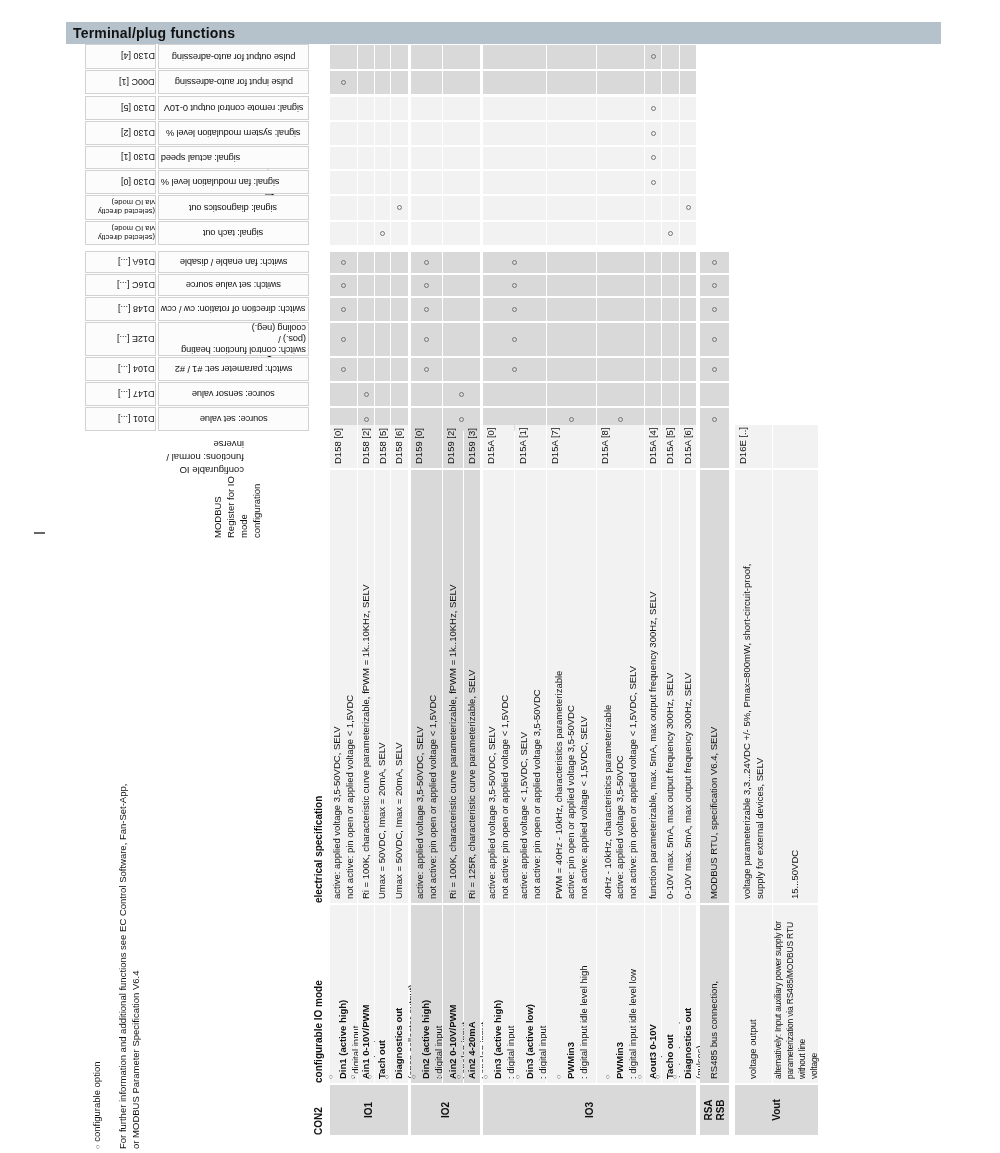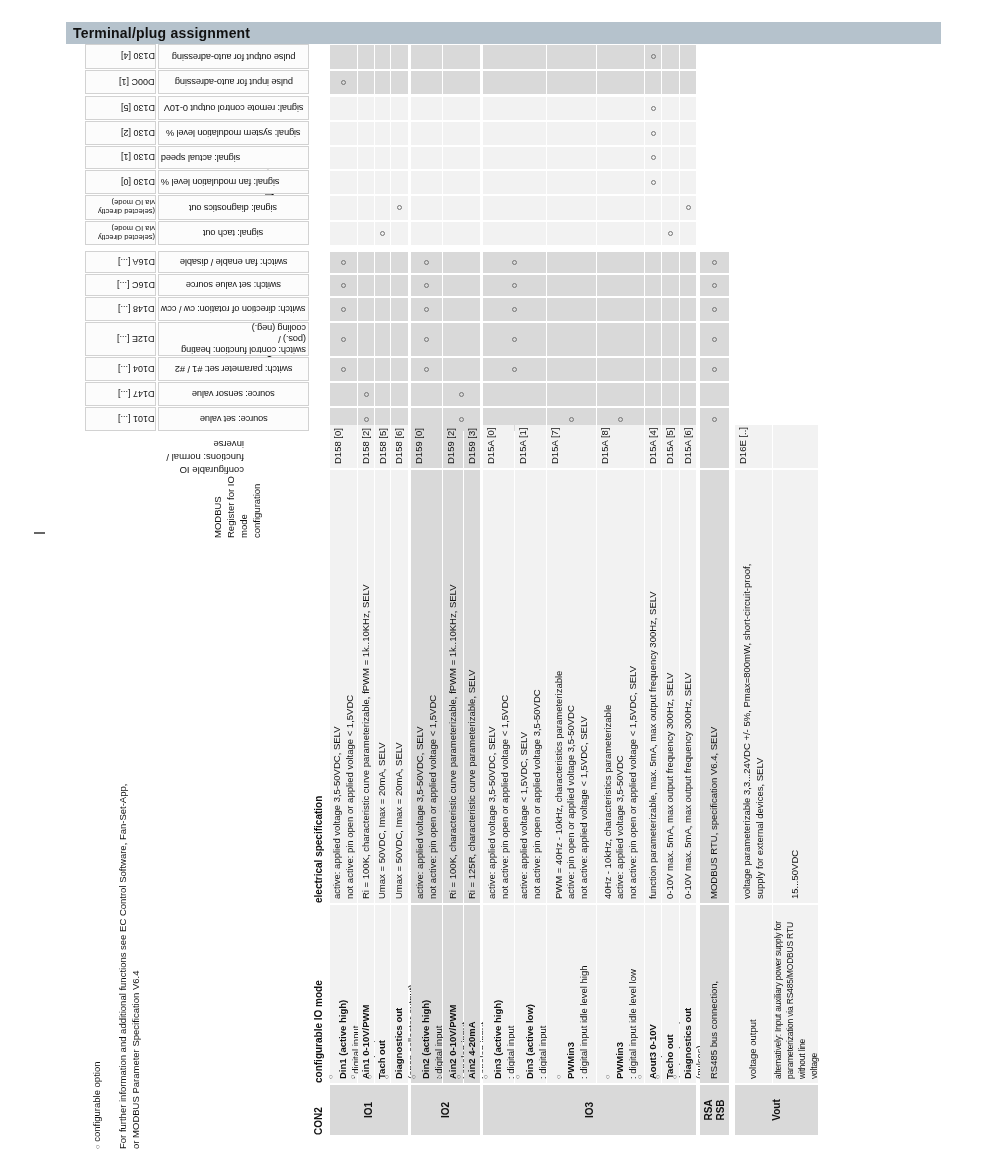--- a/index.html
+++ b/index.html
@@ -57,21 +57,21 @@
   .cell.reg{justify-content:flex-start;padding-top:2px;white-space:nowrap;}
   .cell .b{font-weight:bold;}
   .cell.sm{font-size:8.5px;line-height:12px;letter-spacing:-.2px;white-space:pre;}
   .grp{position:absolute;background:#d9d9d9;display:flex;align-items:center;justify-content:center;
     font-weight:bold;font-size:10px;text-align:center;white-space:pre-line;line-height:12px;}
 </style>
 </head>
 <body>
 
 <div id="page">
-  <div id="title-bar">Terminal/plug assignment</div>
+  <div id="title-bar">Terminal/plug functions</div>
   <div id="margin-dash"></div>
 
   <div id="rot">
 
     <div id="notes">
       <div><span class="ring">○</span>&nbsp;<span>configurable option</span></div>
       <div class="gap">For further information and additional functions see EC Control Software, Fan-Set-App,</div>
       <div>or MODBUS Parameter Specification V6.4</div>
     </div>
 

